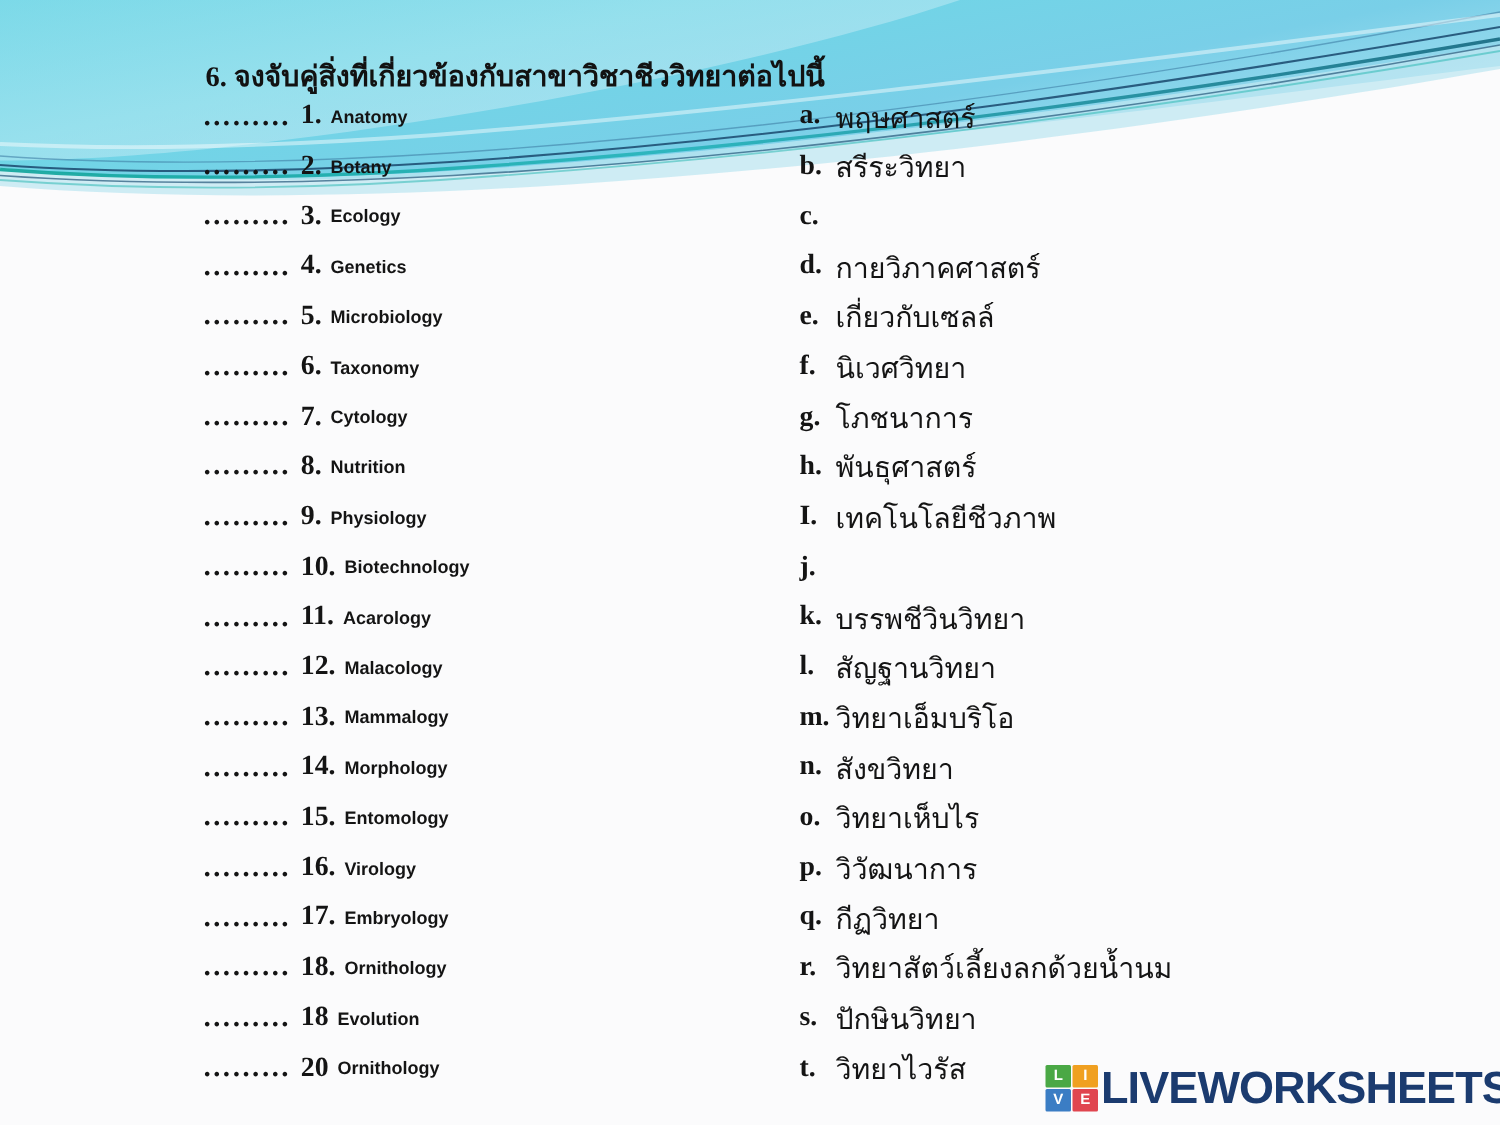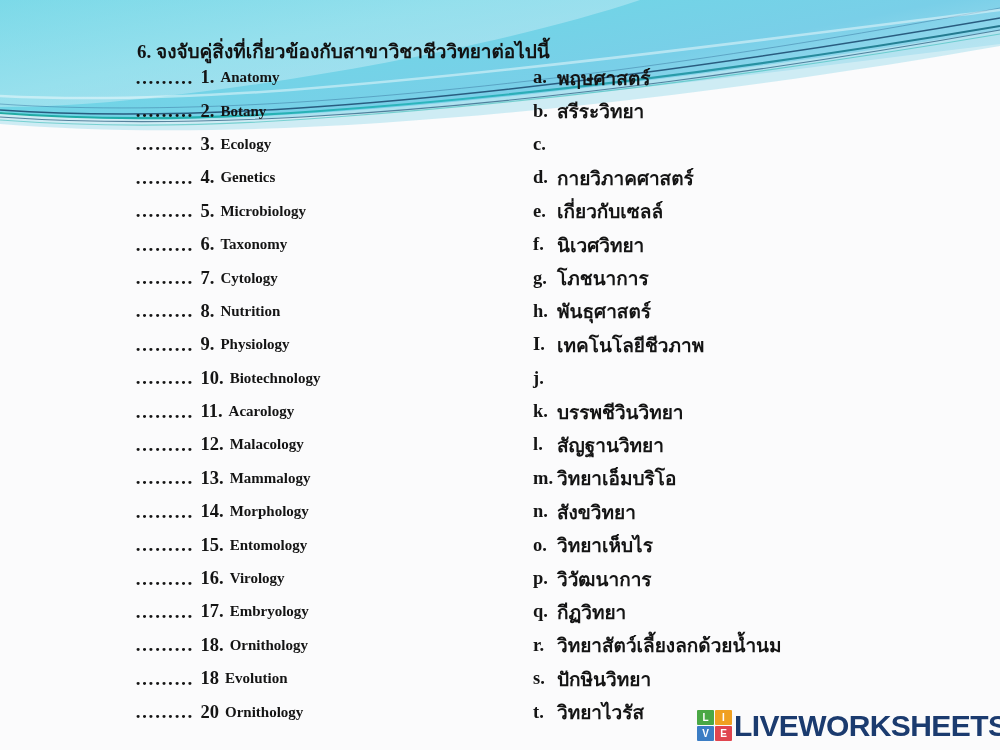--- a/index.html
+++ b/index.html
@@ -79,36 +79,36 @@
     color: #141414;
     font-family: "Liberation Serif", "DejaVu Serif", serif;
   }
   .q-num {
     font-size: 18.5px;
     font-weight: bold;
     padding-left: 7px;
     font-family: "Liberation Serif", "DejaVu Serif", serif;
   }
   .q-label {
-    font-size: 15px;
+    font-size: 12px;
     font-weight: bold;
     padding-left: 6px;
-    font-family: Liberation Serif, serif;
+    font-family: Liberation Sans, sans-serif;
   }
 
   .opt-letter {
     font-size: 18.5px;
     font-weight: bold;
     width: 24px;
     display: inline-block;
     font-family: "Liberation Serif", "DejaVu Serif", serif;
   }
   .opt-label {
     font-size: 19px;
-    font-weight: bold;
+    font-weight: normal;
     font-family: "Liberation Serif", "DejaVu Serif", serif;
   }
 
   
   #logo {
     position: absolute;
     left: 697px;
     top: 710px;
     display: flex;
     align-items: center;

